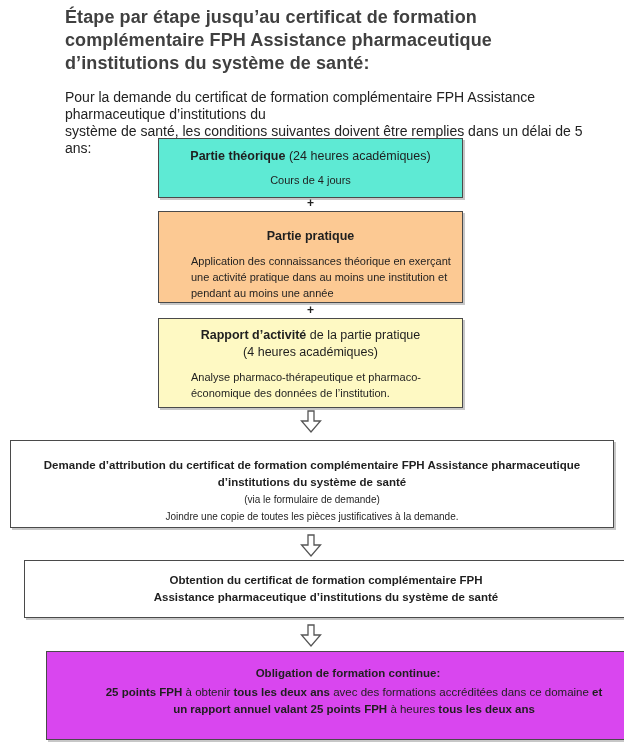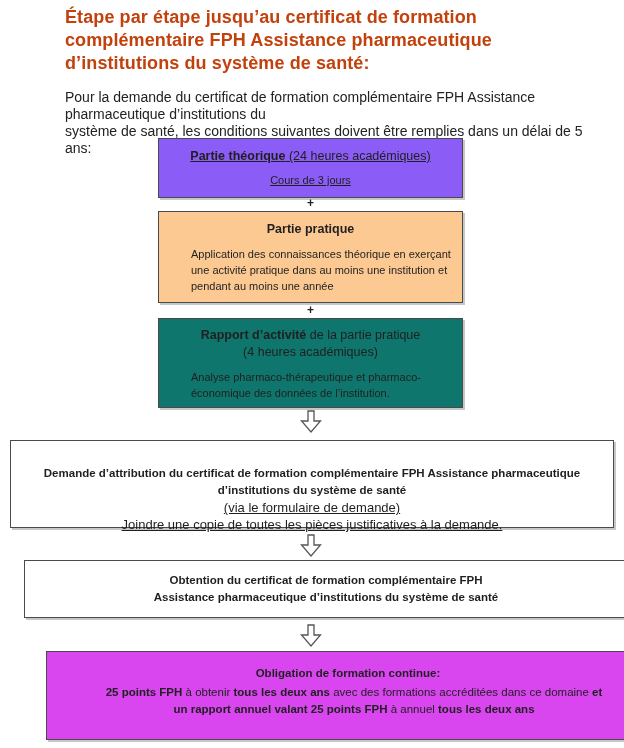--- a/index.html
+++ b/index.html
@@ -19,36 +19,36 @@
   .box{
     position:absolute;box-sizing:border-box;
     border:1px solid #4a4a4a;
     box-shadow:2px 2px 0 rgba(130,130,130,.45);
     text-align:center;
   }
   .stack{left:158px;width:305px;}
   .wide{left:10px;width:604px;background:#ffffff;}
 
   .box-theory{top:138px;height:60px;padding-top:9px;}
-  .box-practice{top:211px;height:92px;padding-top:9px;}
+  .box-practice{top:211px;height:92px;padding-top:16px;}
   .box-report{top:318px;height:90px;padding-top:8px;}
-  .box-request{top:440px;height:88px;padding-top:24px;}
+  .box-request{top:440px;height:88px;padding-top:16px;}
   .box-obtain{top:560px;height:58px;padding-top:11px;margin-left:14px;}
   .box-obligation{top:651px;height:89px;padding-top:13px;}
 
   .box-heading{font-size:12.5px;line-height:17px;white-space:pre-line;}
   .box-heading .b{font-weight:bold;}
   .bold{font-weight:bold;}
   .small-body{font-size:11px;line-height:16px;margin-top:7px;}
   .left-body{
     text-align:left;font-size:11px;line-height:16px;margin-top:8px;
     padding-left:32px;padding-right:4px;white-space:pre-line;
   }
   .wide-title{font-size:11.5px;line-height:17px;font-weight:bold;white-space:pre-line;}
-  .wide-line{font-size:13px;line-height:17px;text-decoration:underline;}
+  .wide-line{font-size:10px;line-height:17px;}
   .oblig-body{
     text-align:center;font-size:11.5px;line-height:17px;margin-top:2px;
     padding-left:30px;padding-right:18px;white-space:pre-line;
   }
   .oblig-body .b{font-weight:bold;}
 
   .plus{
     position:absolute;left:158px;width:305px;height:14px;
     text-align:center;font-size:12px;line-height:13px;font-weight:bold;color:#222;
   }
@@ -58,44 +58,44 @@
   .arrow{position:absolute;left:298px;width:26px;height:23px;}
   .arrow-1{top:410px;}
   .arrow-2{top:534px;}
   .arrow-3{top:624px;}
 </style>
 </head>
 <body>
 
 <div class="page">
 
-  <div class="page-title" style="color: #c2410c;">Étape par étape jusqu’au certificat de formation
+  <div class="page-title" style="color: #404040;">Étape par étape jusqu’au certificat de formation
 complémentaire FPH Assistance pharmaceutique
 d’institutions du système de santé:</div>
 
   <div class="intro">Pour la demande du certificat de formation complémentaire FPH Assistance pharmaceutique d’institutions du
 système de santé, les conditions suivantes doivent être remplies dans un délai de 5 ans:</div>
 
-  <div class="box stack box-theory" style="background-color: #8b5cf6; text-decoration: underline;">
+  <div class="box stack box-theory" style="background-color: #5eead4;">
     <div class="box-heading"><span class="b">Partie théorique</span><span> (24 heures académiques)</span></div>
-    <div class="small-body">Cours de 3 jours</div>
+    <div class="small-body">Cours de 4 jours</div>
   </div>
 
   <div class="plus plus-1">+</div>
 
   <div class="box stack box-practice" style="background-color: rgb(252, 201, 147);">
     <div class="box-heading bold">Partie pratique</div>
     <div class="left-body">Application des connaissances théorique en exerçant
 une activité pratique dans au moins une institution et
 pendant au moins une année</div>
   </div>
 
   <div class="plus plus-2">+</div>
 
-  <div class="box stack box-report" style="background-color: #0f766e;">
+  <div class="box stack box-report" style="background-color: #fef9c3;">
     <div class="box-heading"><span class="b">Rapport d’activité</span><span> de la partie pratique
 (4 heures académiques)</span></div>
     <div class="left-body">Analyse pharmaco-thérapeutique et pharmaco-
 économique des données de l’institution.</div>
   </div>
 
   <div class="arrow arrow-1">
     <svg width="26" height="23" viewBox="0 0 26 23">
       <path d="M10 1 H16 V11 H22.5 L13 22 L3.5 11 H10 Z" fill="#ffffff" stroke="#555555" stroke-width="1.3" stroke-linejoin="miter"></path>
     </svg>
@@ -121,16 +121,16 @@
 
   <div class="arrow arrow-3">
     <svg width="26" height="23" viewBox="0 0 26 23">
       <path d="M10 1 H16 V11 H22.5 L13 22 L3.5 11 H10 Z" fill="#ffffff" stroke="#555555" stroke-width="1.3" stroke-linejoin="miter"></path>
     </svg>
   </div>
 
   <div class="box wide box-obligation" style="background-color: #d946ef; margin-left: 36px;">
     <div class="wide-title">Obligation de formation continue:</div>
     <div class="oblig-body"><span class="b">25 points FPH</span><span> à obtenir </span><span class="b">tous les deux ans</span><span> avec des formations accréditées dans ce domaine </span><span class="b">et
-un rapport annuel valant 25 points FPH</span><span> à annuel </span><span class="b">tous les deux ans</span></div>
+un rapport annuel valant 25 points FPH</span><span> à heures </span><span class="b">tous les deux ans</span></div>
   </div>
 
 </div>
 
 </body></html>

